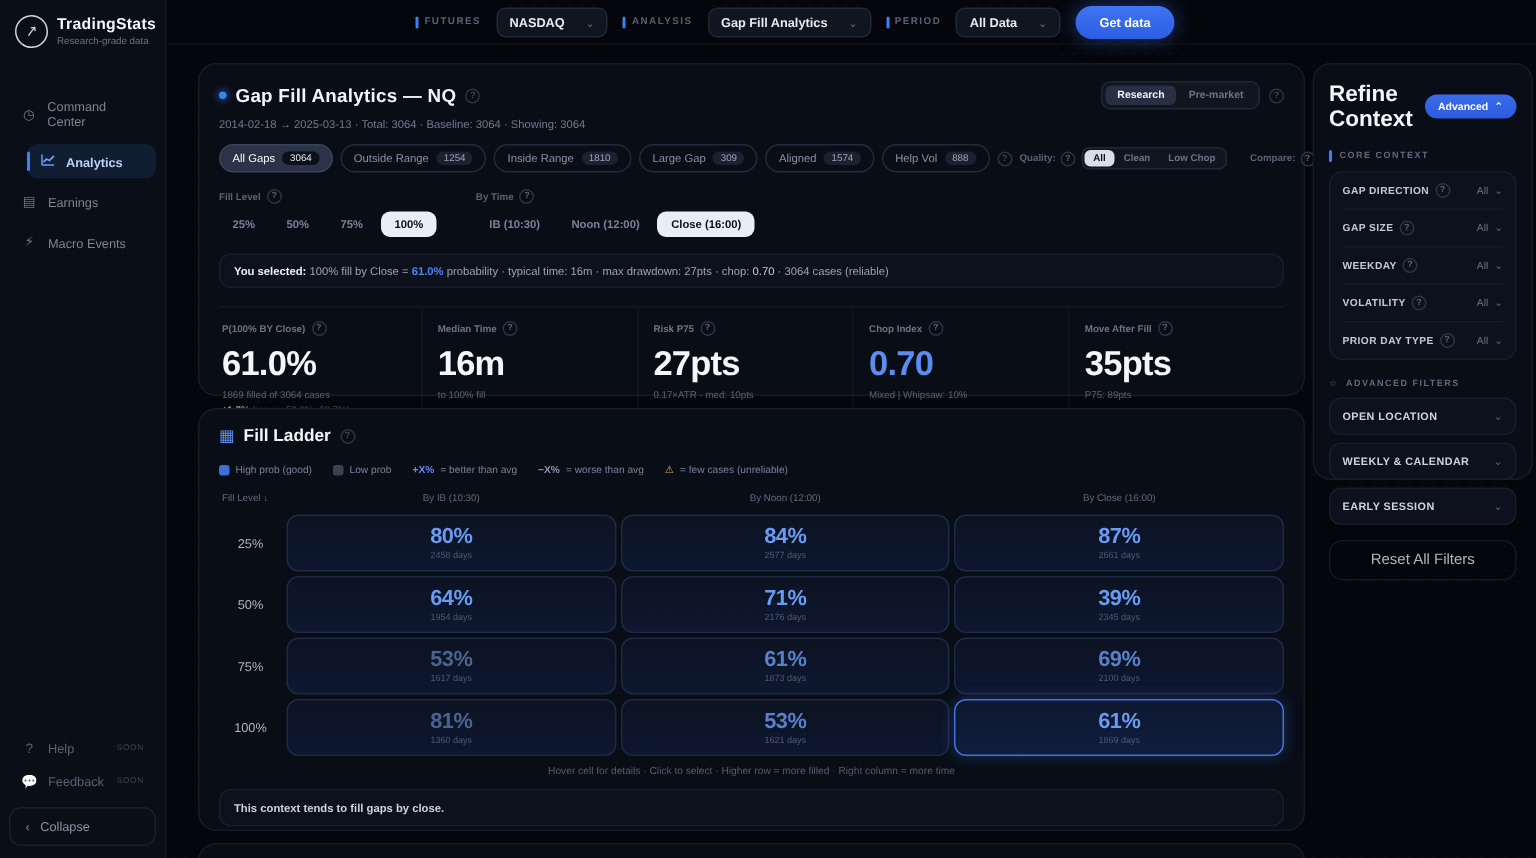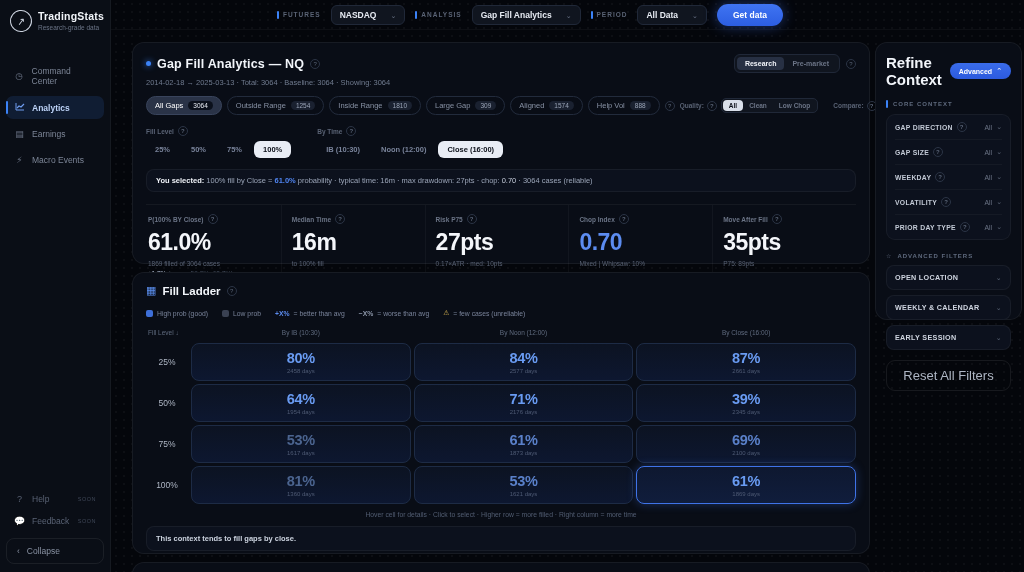--- a/index.html
+++ b/index.html
@@ -12,21 +12,21 @@
 
   
   .sidebar { position:absolute; left:0; top:0; width:111px; height:572px; background:#0a0e16; border-right:1px solid rgba(255,255,255,0.05); display:flex; flex-direction:column; z-index:5; }
   .logo { display:flex; align-items:flex-start; gap:6px; padding:10px 8px 14px 10px; }
   .logo-badge { width:22px; height:22px; border:1.5px solid #cfd6e2; border-radius:50%; display:flex; align-items:center; justify-content:center; color:#cfd6e2; font-size:10px; transform:rotate(-8deg); flex:0 0 auto; }
   .logo-name { font-size:10.5px; font-weight:bold; color:#f2f5fa; letter-spacing:.2px; }
   .logo-tag { font-size:6.5px; color:#6b7486; margin-top:2px; }
   .nav { padding:14px 6px 0 6px; display:flex; flex-direction:column; gap:4px; }
   .nav-item { display:flex; align-items:center; gap:7px; padding:6px 8px; border-radius:7px; font-size:8.5px; color:#7c8596; cursor:pointer; position:relative; }
   .nav-item .nicon { width:11px; text-align:center; font-size:9px; color:#6b7486; }
-  .nav-item.active { background:rgba(59,130,246,0.13); color:#bcd2f7; font-weight:bold; }
+  .nav-item.active { background:rgba(59,130,246,0.13); color:#bcd2f7; font-weight:bold;margin-left:12px; }
   .nav-item.active .nicon { color:#6f9df0; }
   .nav-item.active::before { content:""; position:absolute; left:0; top:5px; bottom:5px; width:2px; border-radius:2px; background:#3b82f6; }
   .side-footer { margin-top:auto; padding:0 6px 8px 6px; }
   .foot-item { display:flex; align-items:center; gap:7px; padding:6px 8px; font-size:8.5px; color:#596274; }
   .foot-item .nicon { width:11px; text-align:center; font-size:9px; }
   .soon { margin-left:auto; font-size:5.5px; letter-spacing:.5px; color:#3f4757; }
   .collapse-btn { margin-top:6px; display:flex; align-items:center; gap:7px; padding:7px 10px; border:1px solid rgba(255,255,255,0.07); border-radius:8px; font-size:8.5px; color:#8a93a4; cursor:pointer; }
 
   
   .topbar { position:absolute; left:111px; right:0; top:0; height:30px; border-bottom:1px solid rgba(255,255,255,0.04); display:flex; align-items:center; justify-content:flex-end; padding-right:241px; gap:10px; }
@@ -119,21 +119,21 @@
   .adv-btn { background:linear-gradient(180deg,#3a6cea,#2c5ade); color:#fff; font-size:7px; font-weight:bold; border-radius:12px; padding:4px 9px; cursor:pointer; display:flex; gap:4px; align-items:center; }
   .rf-sec { display:flex; align-items:center; gap:5px; font-size:6px; letter-spacing:1px; font-weight:bold; color:#5f6a7e; margin:12px 0 6px 0; }
   .rf-sec .bar { width:2px; height:8px; background:#3b82f6; border-radius:1px; }
   .core-card { background:#0c111d; border:1px solid rgba(255,255,255,0.05); border-radius:9px; padding:0 8px; }
   .core-row { display:flex; align-items:center; justify-content:space-between; padding:7px 0; border-bottom:1px solid rgba(255,255,255,0.04); cursor:pointer; }
   .core-row:last-child { border-bottom:none; }
   .core-lab { display:flex; align-items:center; gap:4px; font-size:6.8px; font-weight:bold; color:#c3cad6; letter-spacing:.3px; }
   .core-val { font-size:6.8px; color:#6b7486; display:flex; gap:4px; align-items:center; }
   .adv-row { display:flex; align-items:flex-end; justify-content:space-between; background:#0c111d; border:1px solid rgba(255,255,255,0.05); border-radius:8px; padding:7px 8px; margin-bottom:5px; font-size:7.2px; font-weight:bold; color:#cfd5e0; letter-spacing:.3px; cursor:pointer; }
   .adv-row .caret { color:#5a6375; font-size:7px; font-weight:normal; }
-  .reset-btn { margin-top:10px; border:1px solid rgba(255,255,255,0.08); border-radius:9px; text-align:center; padding:7px 0; font-size:13px; color:#aeb6c4; cursor:pointer; }
+  .reset-btn { margin-top:10px; border:1px solid rgba(255,255,255,0.08); border-radius:9px; text-align:center; padding:7px 0; font-size:10px; color:#aeb6c4; cursor:pointer; }
   .caret { font-size:7px; color:#5a6375; }
 </style>
 </head>
 <body class="dots">
 
 <aside class="sidebar">
   <div class="logo">
     <span class="logo-badge">↗</span>
     <span>
       <div class="logo-name">TradingStats</div>

